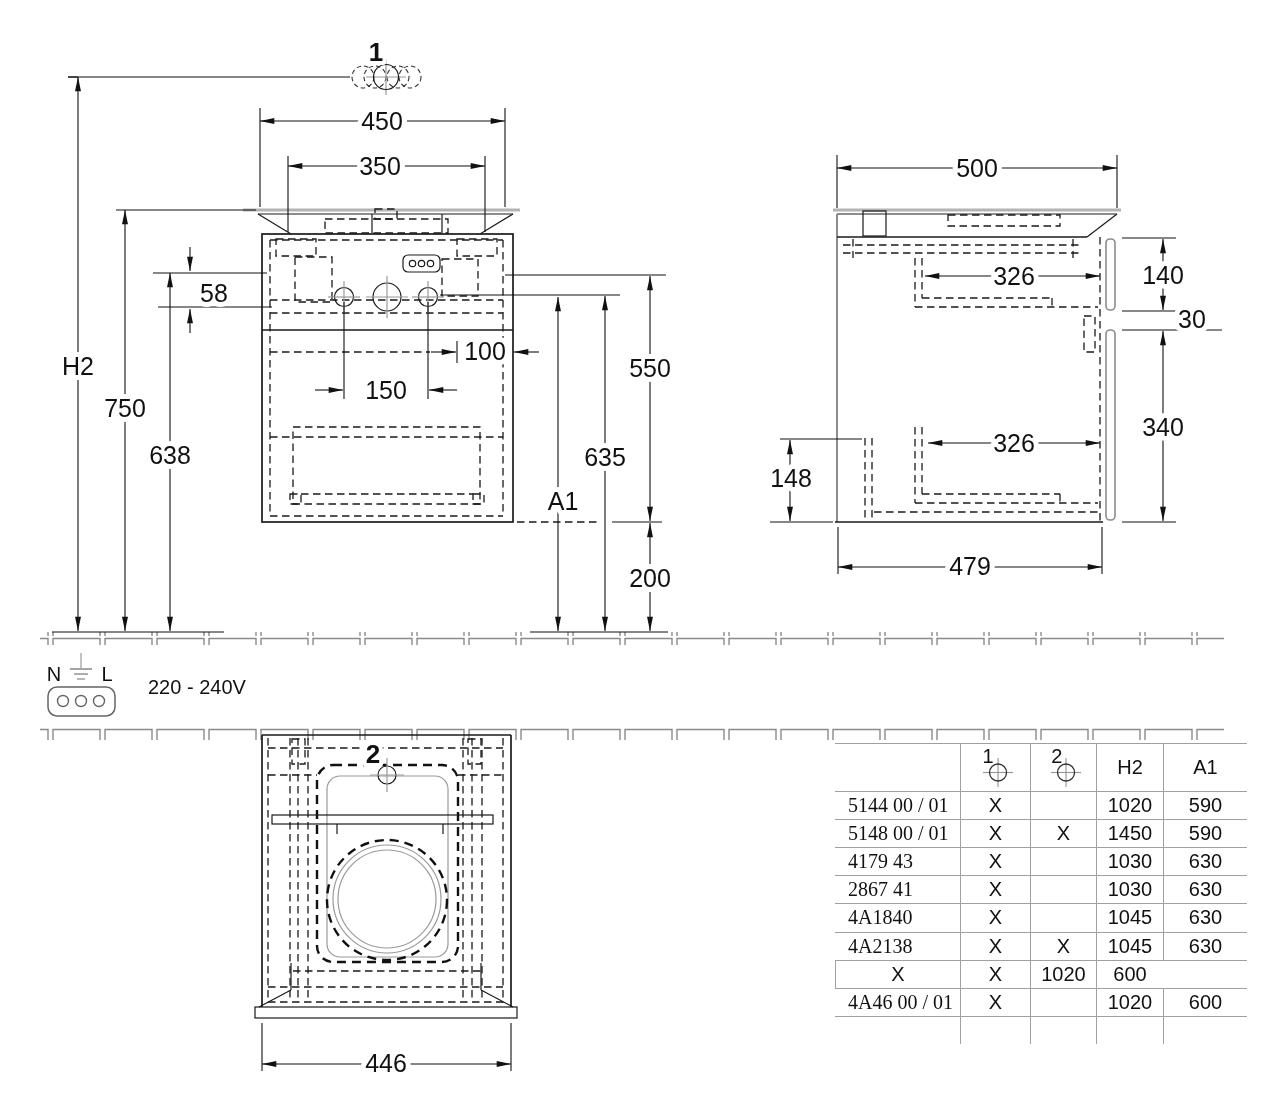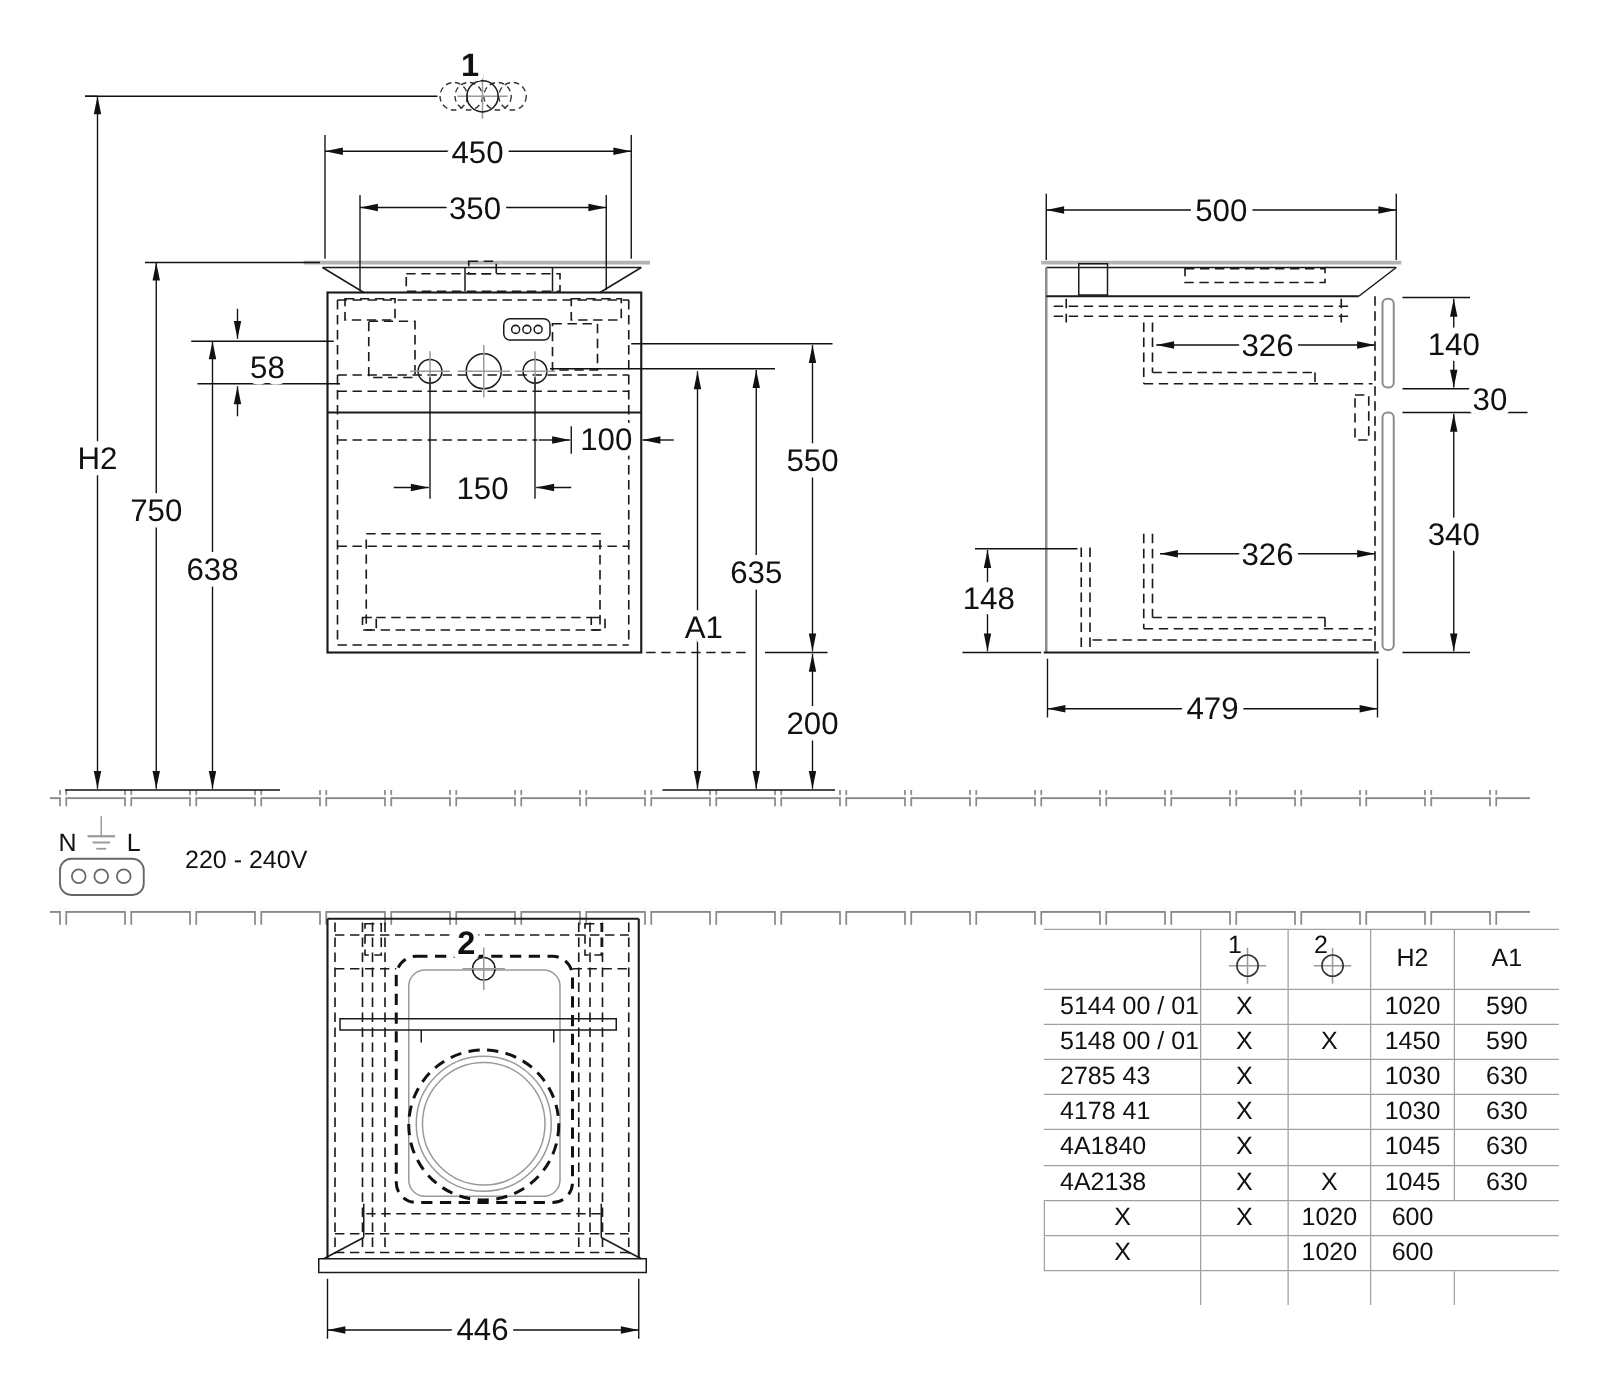--- a/index.html
+++ b/index.html
@@ -17,21 +17,21 @@
   .dc{stroke:#333;stroke-width:1.1;fill:none;stroke-dasharray:4.5 3;}
   .g{stroke:#9a9a9a;stroke-width:1.2;fill:none;}
   .g2{stroke:#8c8c8c;stroke-width:2;fill:none;}
   .gtop{stroke:#b3b3b3;stroke-width:3;fill:none;}
   .x{stroke:#111;stroke-width:1.1;fill:none;}
   
   .spec-table{position:absolute;left:835px;top:743px;width:412px;border-top:1.4px solid #a0a0a0;font-size:20px;color:#111;}
   .trow{display:grid;grid-template-columns:125px 70px 66px 67px 84px;border-bottom:1.4px solid #a0a0a0;height:27.2px;align-items:center;}
   .trow.head{height:46.6px;}
   .tcell{text-align:center;border-left:1.4px solid #a0a0a0;height:100%;display:flex;align-items:center;justify-content:center;}
-  .tcell.article{border-left:none;justify-content:flex-start;padding-left:13px;}
+  .tcell.article{border-left:none;justify-content:flex-start;padding-left:13px;font-family:Liberation Serif, serif;}
   .hpos{position:relative;width:100%;height:100%;}
   .hpos .hnum{position:absolute;left:31%;top:1px;font-size:20px;}
   .hpos .hicon{position:absolute;left:50%;top:14px;transform:translateX(-44%);}
   .tail{display:grid;grid-template-columns:125px 70px 66px 67px 84px;height:27px;}
   .tail div{border-left:1.4px solid #a0a0a0;}
   .tail div.noline{border-left:none;}
 </style>
 </head>
 <body>
 
@@ -365,28 +365,28 @@
     <div class="tcell">590</div>
   </div>
   <div class="trow">
     <div class="tcell article">5148 00 / 01</div>
     <div class="tcell">X</div>
     <div class="tcell">X</div>
     <div class="tcell">1450</div>
     <div class="tcell">590</div>
   </div>
   <div class="trow">
-    <div class="tcell article">2785 43</div>
+    <div class="tcell article">4179 43</div>
     <div class="tcell">X</div>
     <div class="tcell"></div>
     <div class="tcell">1030</div>
     <div class="tcell">630</div>
   </div>
   <div class="trow">
-    <div class="tcell article">4178 41</div>
+    <div class="tcell article">2867 41</div>
     <div class="tcell">X</div>
     <div class="tcell"></div>
     <div class="tcell">1030</div>
     <div class="tcell">630</div>
   </div>
   <div class="trow">
     <div class="tcell article">4A1840</div>
     <div class="tcell">X</div>
     <div class="tcell"></div>
     <div class="tcell">1045</div>
@@ -399,20 +399,21 @@
     <div class="tcell">1045</div>
     <div class="tcell">630</div>
   </div>
   <div class="trow">
     <div class="tcell">X</div>
     <div class="tcell">X</div>
     <div class="tcell">1020</div>
     <div class="tcell">600</div>
   </div>
   <div class="trow">
+    <div class="tcell article">4A46 00 / 01</div>
     <div class="tcell">X</div>
     <div class="tcell"></div>
     <div class="tcell">1020</div>
     <div class="tcell">600</div>
   </div>
 
   <div class="tail">
     <div class="noline"></div>
         <div></div>
         <div></div>

